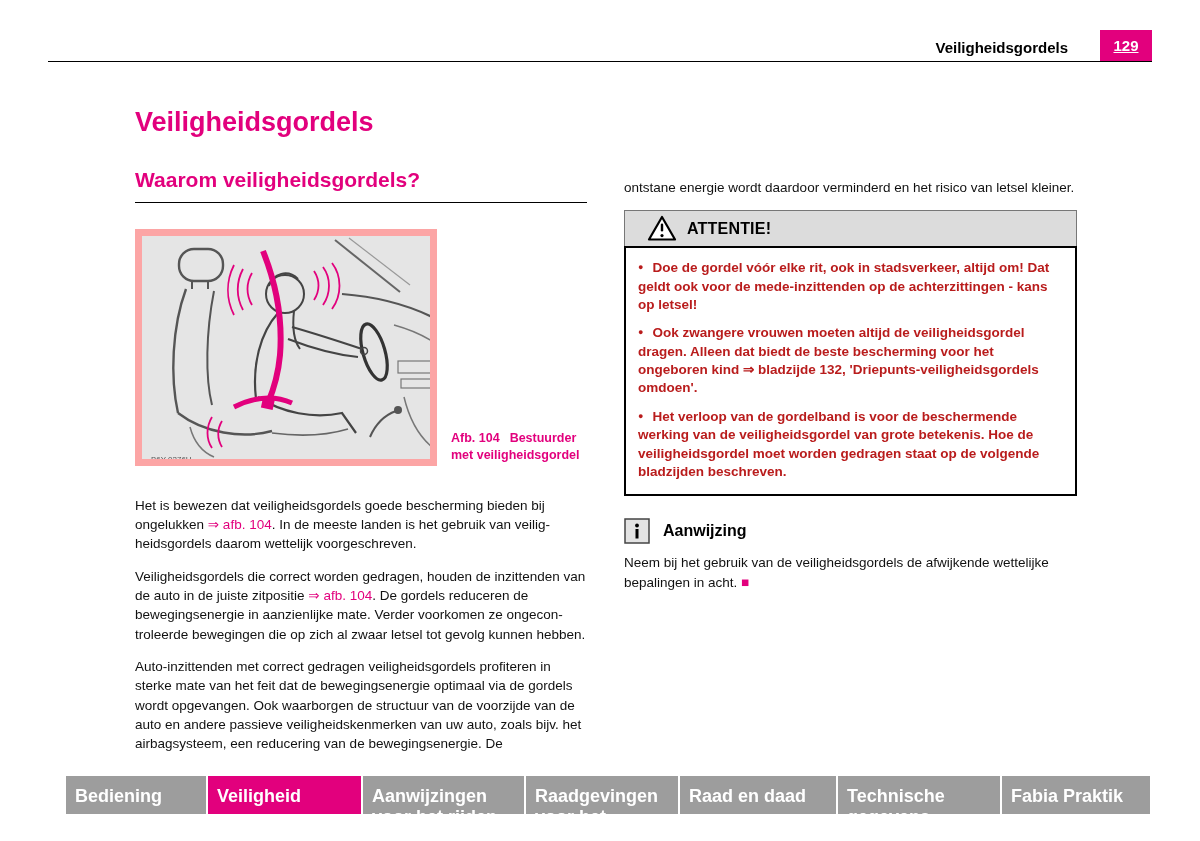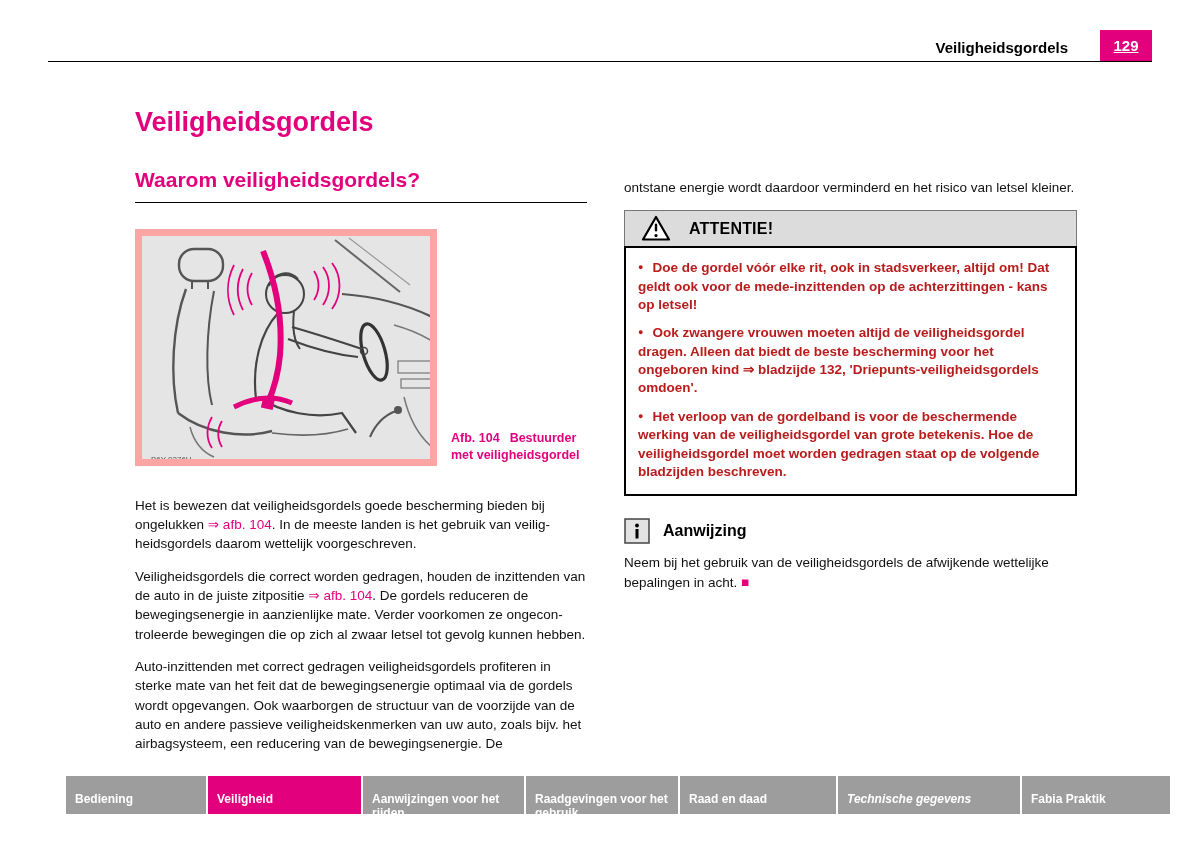--- a/index.html
+++ b/index.html
@@ -43,48 +43,48 @@
   }
   .figure-caption .cap-label{margin-right:10px;}
 
   p.body{font-size:13.5px;line-height:1.43;margin-bottom:13px;color:#111;}
   .seg-link{color:var(--accent);}
   .seg-marker{color:var(--accent);}
 
   
   .attention{margin-top:8px;}
   .attention-header{
-    display:flex;align-items:center;gap:18px;height:37px;
-    background:var(--panel-gray);border:1px solid #777;padding:4px 16px;
+    display:flex;align-items:center;gap:10px;height:37px;
+    background:var(--panel-gray);border:1px solid #777;padding:4px 22px;
   }
   .attention-title{font-size:16px;font-weight:bold;letter-spacing:.2px;}
   .warn-icon{display:flex;align-items:center;}
   .attention-body{border:2px solid #000;margin-top:-1px;padding:11px 12px 3px 12px;background:#fff;}
   .attention-body p.bullet{font-size:13.5px;font-weight:bold;line-height:1.36;margin-bottom:10px;color:#b91c1c;}
   .dot{font-size:9px;margin-right:9px;vertical-align:2px;}
 
   
   .note{margin-top:22px;}
   .note-header{display:flex;align-items:center;gap:13px;margin-bottom:9px;}
   .note-title{font-size:16px;font-weight:bold;}
   .note-icon{display:flex;align-items:center;}
 
   
   .tabs{position:absolute;left:66px;top:776px;display:flex;gap:2px;}
   .tab{
-    height:38px;padding:16px 9px;background:var(--tab-gray);
-    color:#fff;font-weight:bold;font-size:12px;line-height:1.18;cursor:pointer;
+    height:38px;padding:10px 9px;background:var(--tab-gray);
+    color:#fff;font-weight:bold;font-size:18px;line-height:1.18;cursor:pointer;
   }
   .tab.active{background:var(--accent);}
   .tab:nth-child(1){width:140px;}
   .tab:nth-child(2){width:153px;}
   .tab:nth-child(3){width:161px;}
   .tab:nth-child(4){width:152px;}
   .tab:nth-child(5){width:156px;}
-  .tab:nth-child(6){width:182px;font-style:italic;}
+  .tab:nth-child(6){width:162px;}
   .tab:nth-child(7){width:148px;}
 </style>
 </head>
 <body>
 
 <div class="page">
 
   <span class="header-title">Veiligheidsgordels</span>
   <span class="page-num">129</span>
   <div class="rule"></div>

